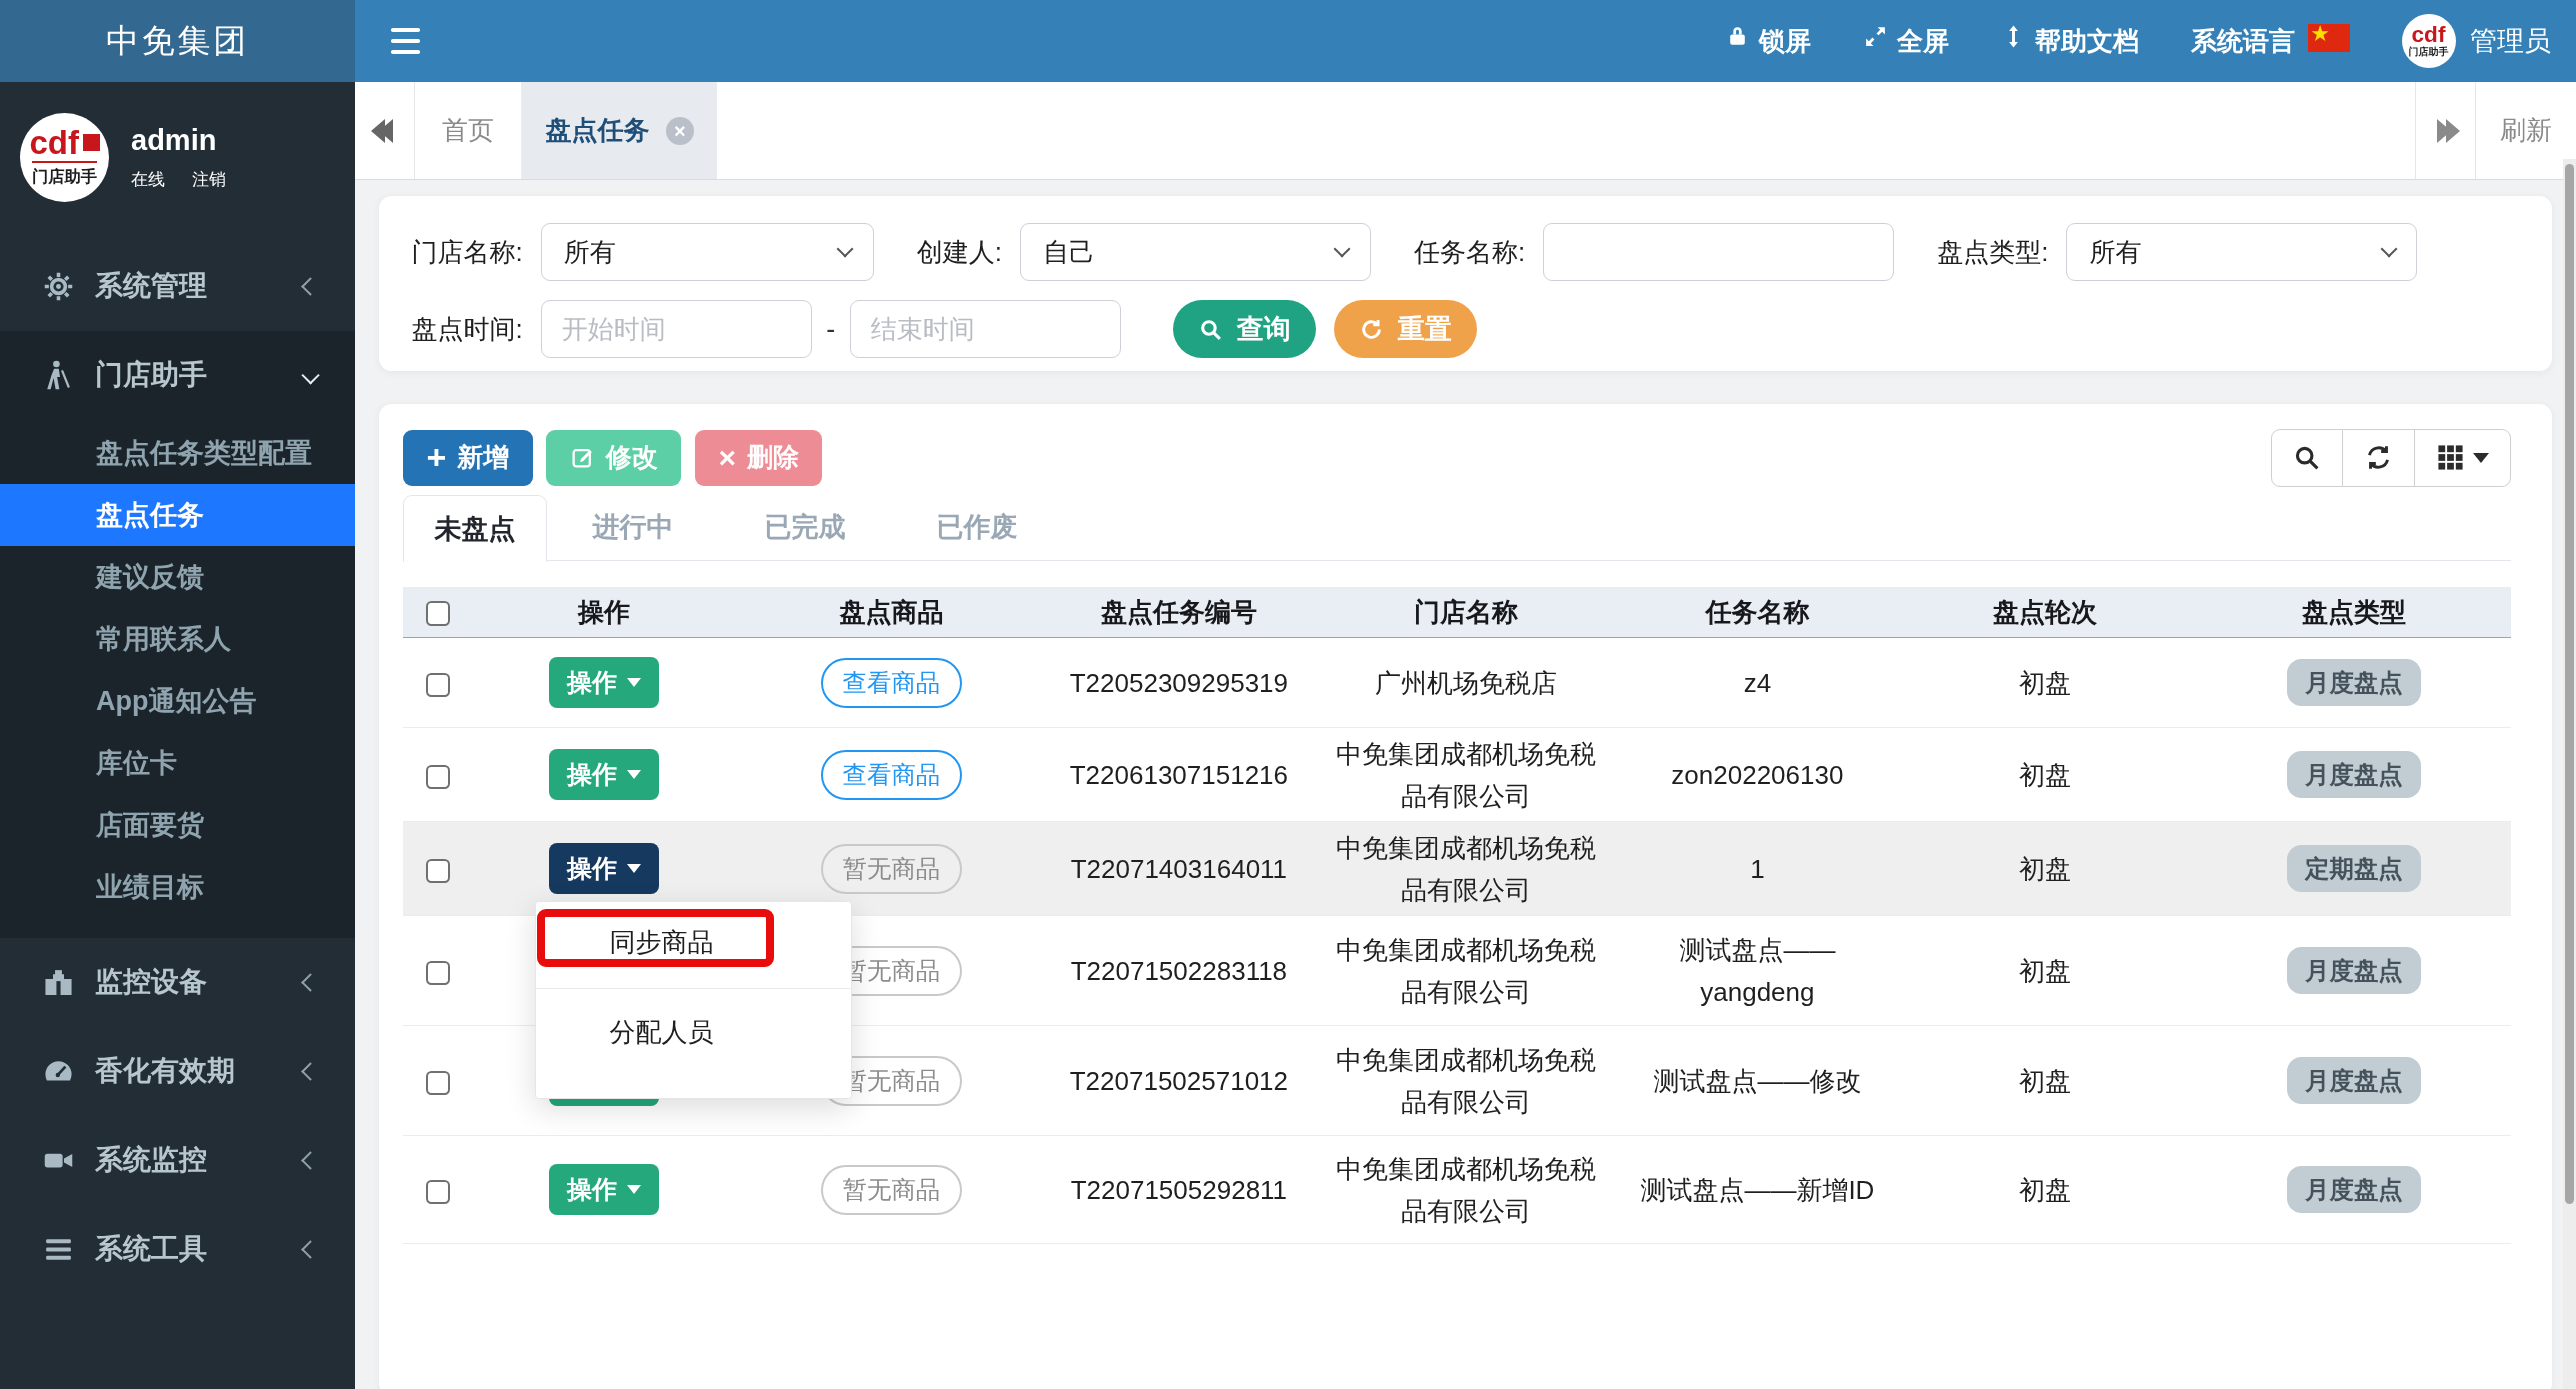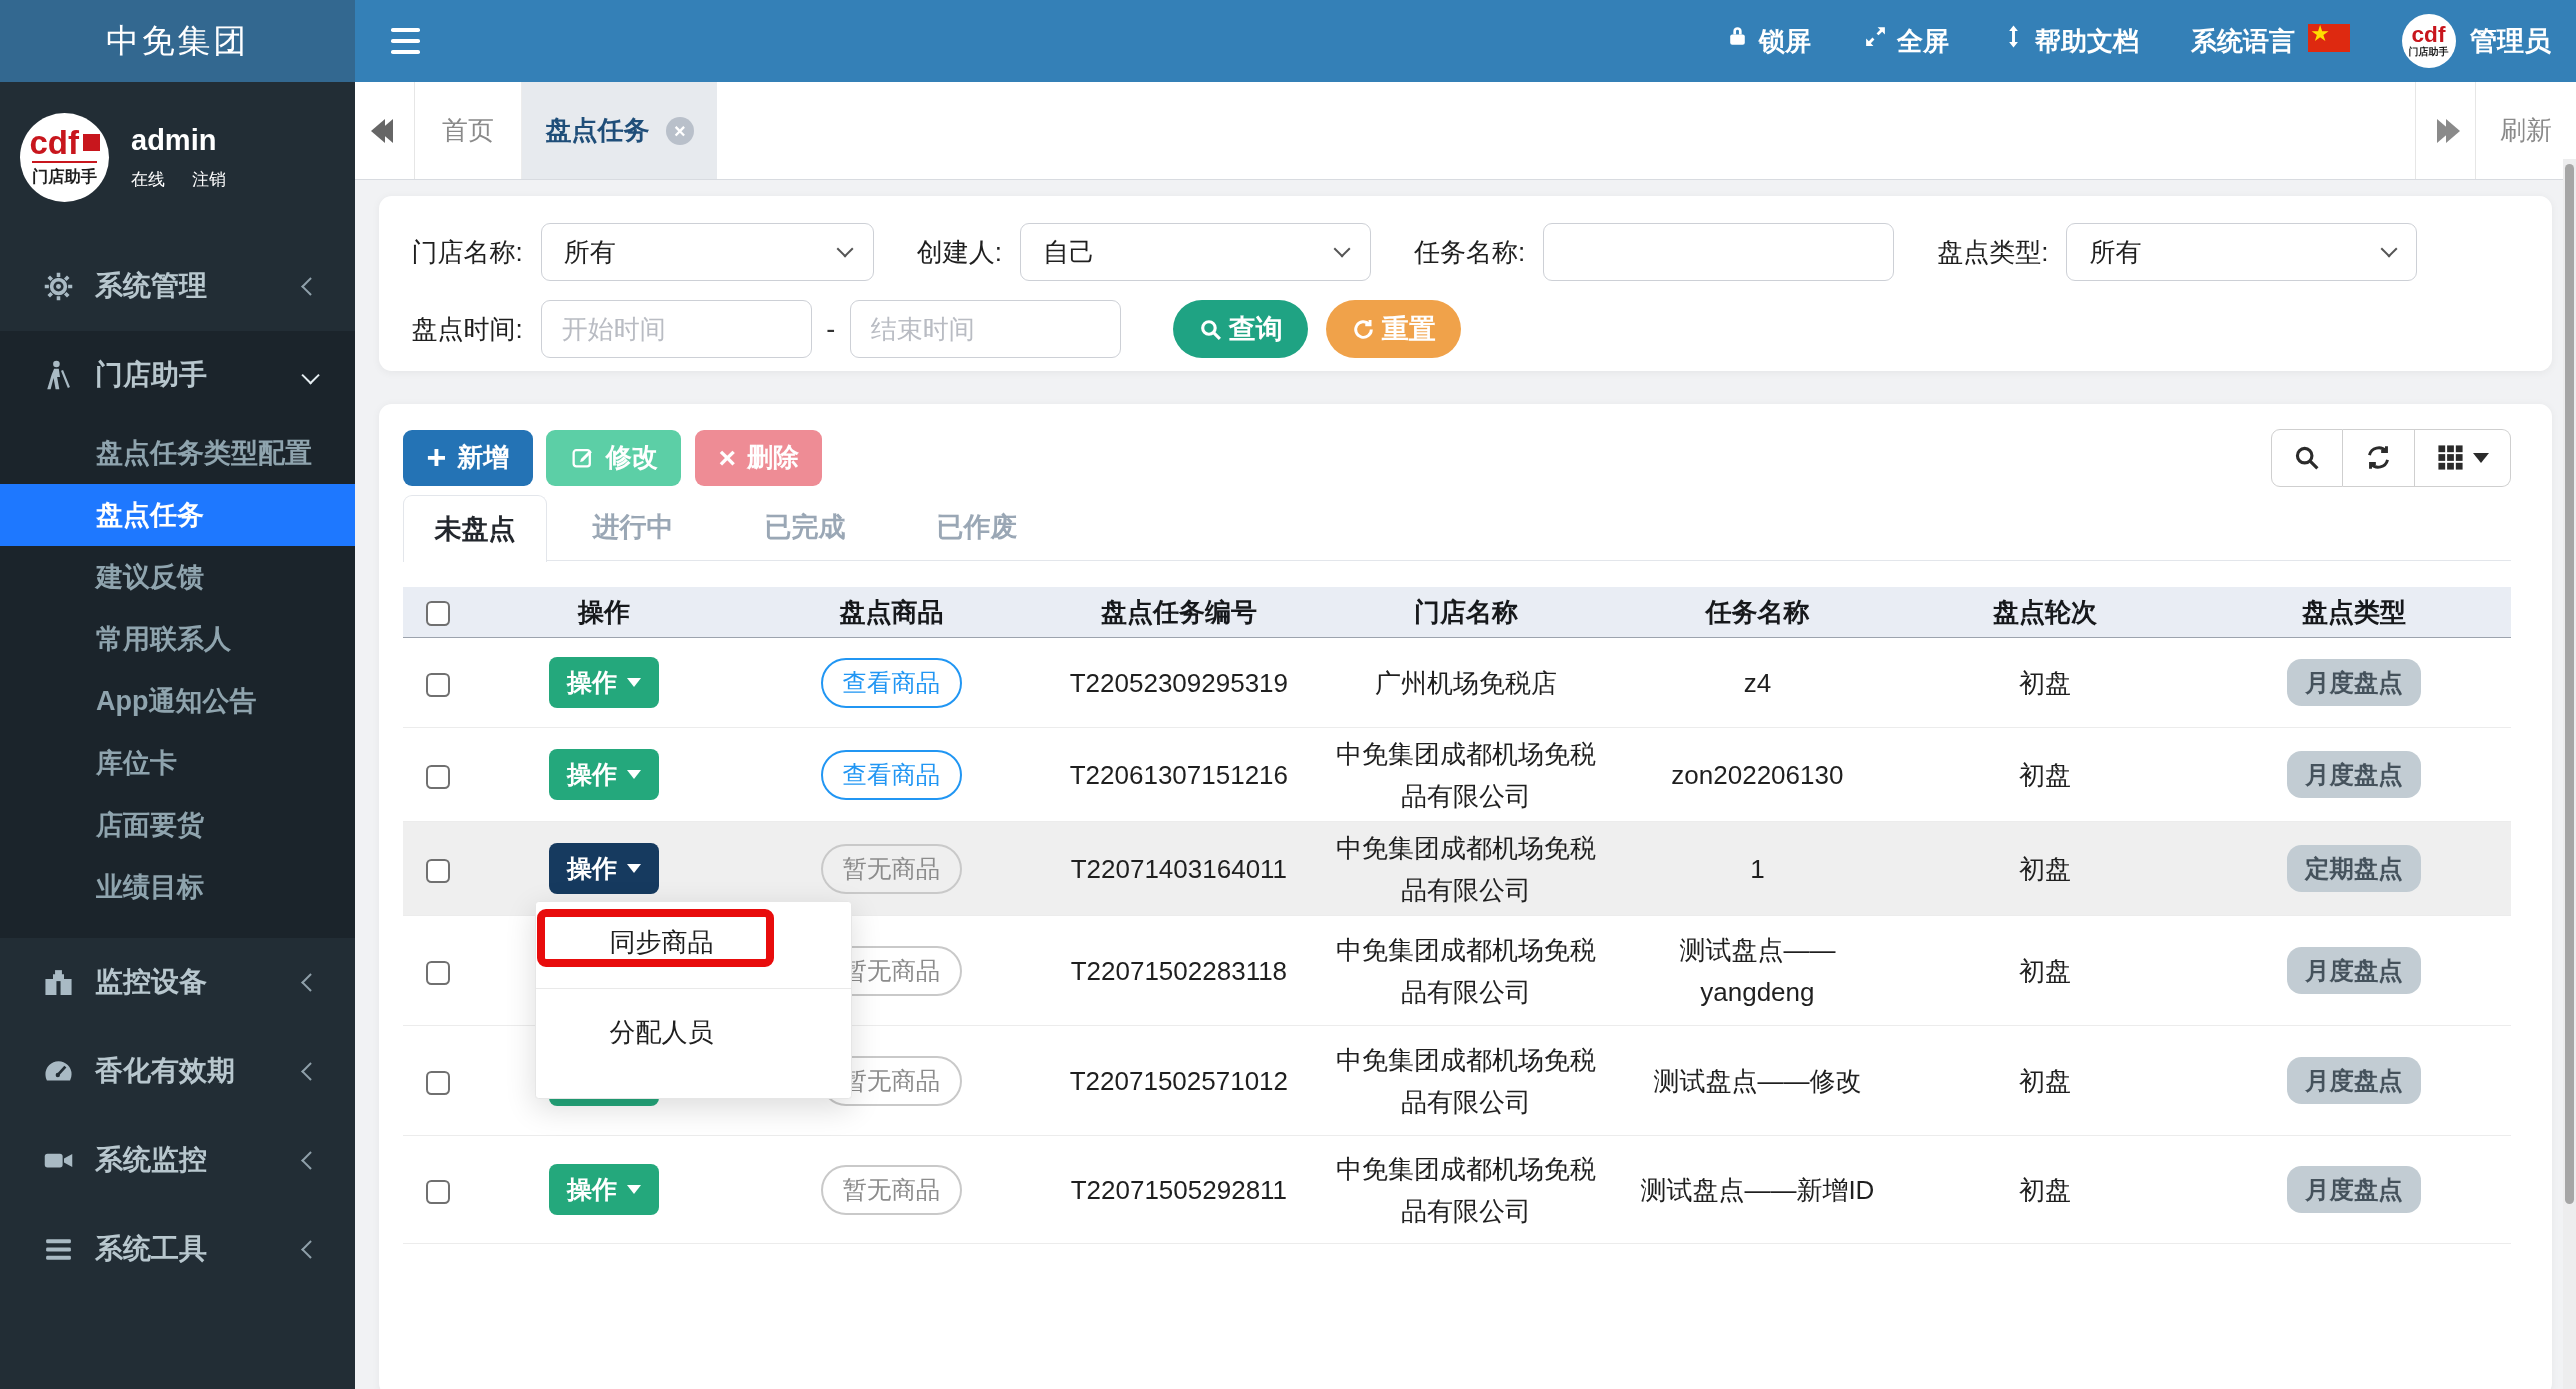--- a/index.html
+++ b/index.html
@@ -14,21 +14,21 @@
   .burger{margin-left:36px;display:flex;flex-direction:column;gap:6.3px;cursor:pointer}
   .burger i{display:block;width:29px;height:4.5px;background:#fff;border-radius:1.8px}
   .spacer{flex:1}
   .top-item{display:flex;align-items:flex-start;gap:9px;font-size:26px;font-weight:bold;margin-right:52px;cursor:pointer}
   .svgi{width:25px;height:25px;display:block}
   .flag{width:42px;height:28px;background:#DE2910;position:relative;display:inline-block;margin-left:3.6px}
   .flag .star{position:absolute;left:2.7px;top:-3.6px;color:#FFDE00;font-size:22px;line-height:28px}
   .avatar-sm{width:54px;height:54px;border-radius:50%;background:#fff;display:flex;flex-direction:column;align-items:center;justify-content:center;margin-right:14.5px;flex-shrink:0}
   .avatar-sm .b{color:#C8161D;font-weight:bold;font-size:22.6px;line-height:22px}
   .avatar-sm .s{color:#1c1c1c;font-weight:bold;font-size:10px;line-height:11.8px}
-  .username{font-size:27px;font-weight:bold;margin-right:25px}
+  .username{font-size:27px;font-weight:normal;margin-right:25px}
 
   
   .body-row{display:flex;height:1307px}
 
   
   .sidebar{width:355px;background:#222D35;color:#B8C7CE;flex-shrink:0;overflow:hidden}
   .profile{display:flex;align-items:center;padding:31px 0 23.5px 20px}
   .avatar-lg{width:89px;height:89px;border-radius:50%;background:#fff;display:flex;flex-direction:column;align-items:center;justify-content:center;flex-shrink:0}
   .avatar-lg .b{color:#C8161D;font-weight:bold;font-size:33px;line-height:31px;display:flex;align-items:center}
   .avatar-lg .sq{display:inline-block;width:17px;height:17px;background:#C8161D;margin-left:3.6px}
@@ -70,21 +70,21 @@
   .frow+.frow{margin-top:19px}
   .fgroup{display:flex;align-items:center;margin-right:43px}
   .flabel{font-size:26px;color:#1f1f1f;margin-right:18px;white-space:nowrap}
   .sel{width:333px;height:58px;border:1.8px solid #CDD0D6;border-radius:9px;display:flex;align-items:center;justify-content:space-between;padding:0 22px;font-size:26px;color:#1f1f1f;background:#fff;cursor:pointer}
   .sel.w388{width:351px}
   .chvd{width:11.8px;height:11.8px;border-left:2.3px solid #555;border-bottom:2.3px solid #555;transform:rotate(-45deg);margin-top:-7.2px;flex-shrink:0}
   .tinput{width:351px;height:58px;border:1.8px solid #CDD0D6;border-radius:9px;font-size:26px;padding:0 20px;color:#1f1f1f;outline:none}
   .dinput{width:271px}
   input::placeholder{color:#B9BCC3}
   .dash{margin:0 14.5px;font-size:27px;color:#333}
-  .pbtn{height:58px;border:none;border-radius:31px;color:#fff;font-size:27px;font-weight:bold;display:flex;align-items:center;gap:6px;padding:16px 25px;cursor:pointer}
+  .pbtn{height:58px;border:none;border-radius:31px;color:#fff;font-size:27px;font-weight:bold;display:flex;align-items:center;gap:14px;padding:16px 25px;cursor:pointer}
   .btn-search{background:#1FA383;margin-left:52px}
   .btn-reset{background:#F0A24A;margin-left:18px}
 
   
   .table-card{min-height:992px;padding:24.4px 41px 36px 24.4px;position:relative}
   .toolbar{display:flex;align-items:center;height:58px;margin-bottom:8.1px}
   .btn{height:56px;border:none;border-radius:9px;color:#fff;font-size:26px;font-weight:bold;display:flex;align-items:center;gap:11px;padding:0 23.5px;cursor:pointer}
   .btn-add{background:#2473B5;margin-right:13.6px}
   .btn-edit{background:#5CCFA6;margin-right:13.6px}
   .btn-del{background:#EE8C95}

